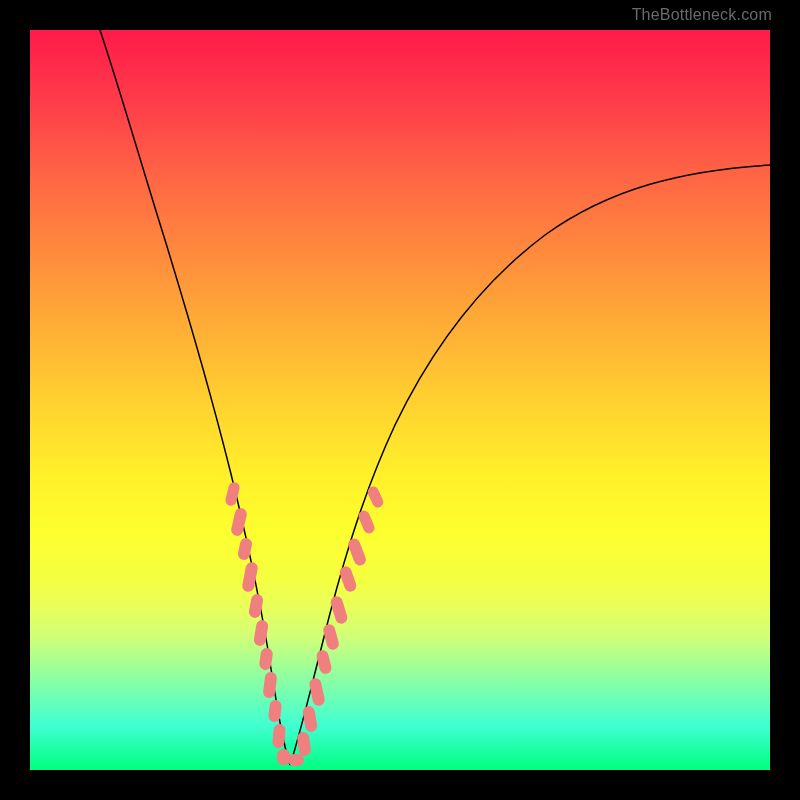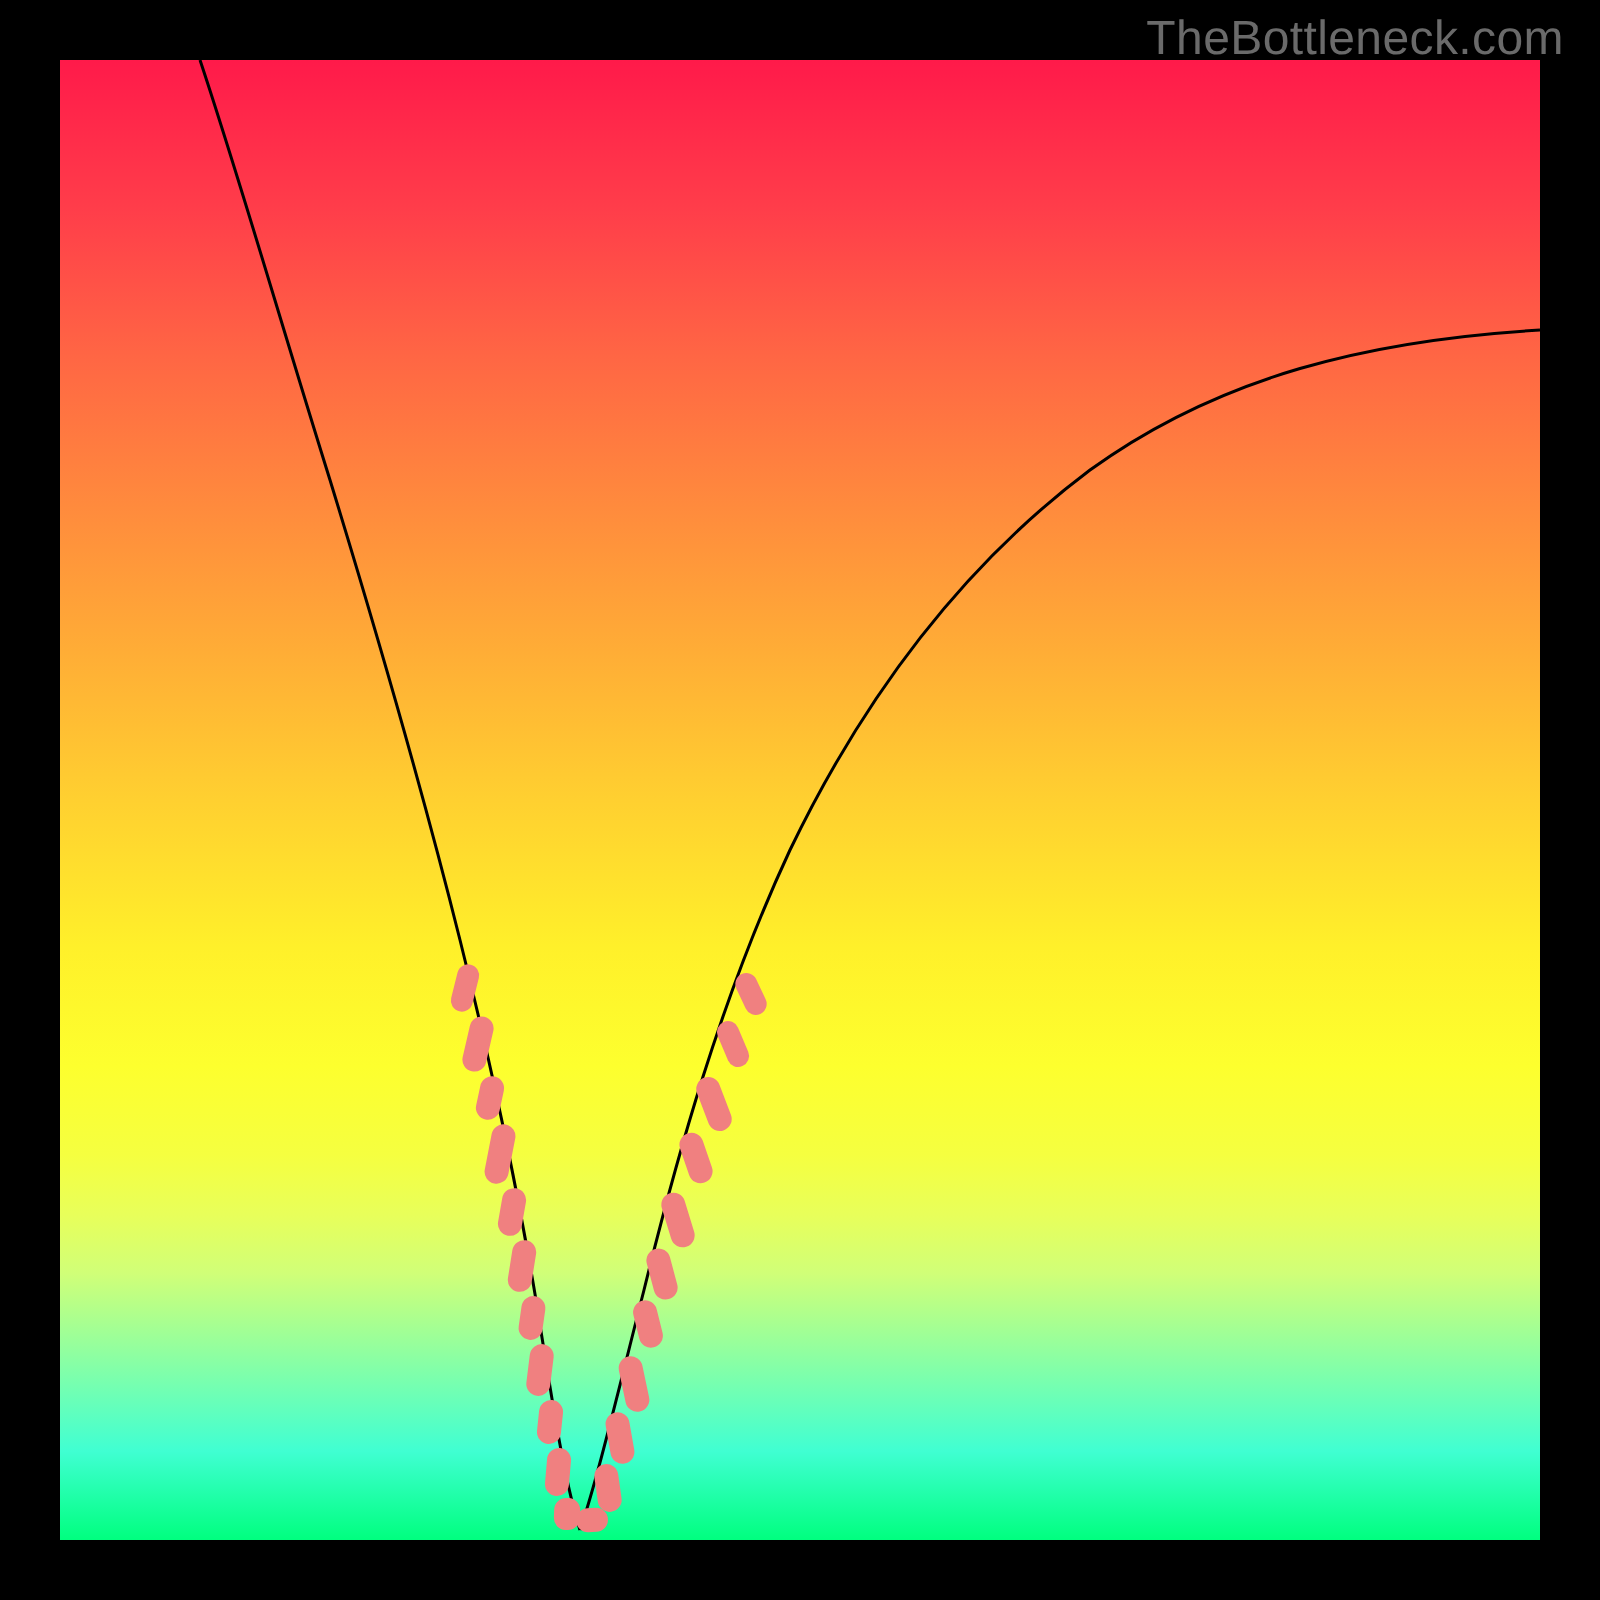--- a/index.html
+++ b/index.html
@@ -24,23 +24,23 @@
       #e8ff5a 78%,
       #d0ff78 82%,
       #a0ff96 86%,
       #70ffb4 90%,
       #40ffd2 94%,
       #00ff7f 100%);
   }
   .watermark {
     position: absolute;
     top: 6px;
-    right: 18px;
+    right: 28px;
     color: #6a6a6a;
-    font-size: 24px;
+    font-size: 16px;
     font-weight: 500;
     letter-spacing: 0.2px;
   }
   svg.curves { position: absolute; left: 0; top: 0; width: 740px; height: 740px; }
   .curve { fill: none; stroke: #000; stroke-width: 1.5; }
   .pink-glaze .seg {
     position: absolute;
     background: #f08080;
     border-radius: 6px;
     transform-origin: center center;

